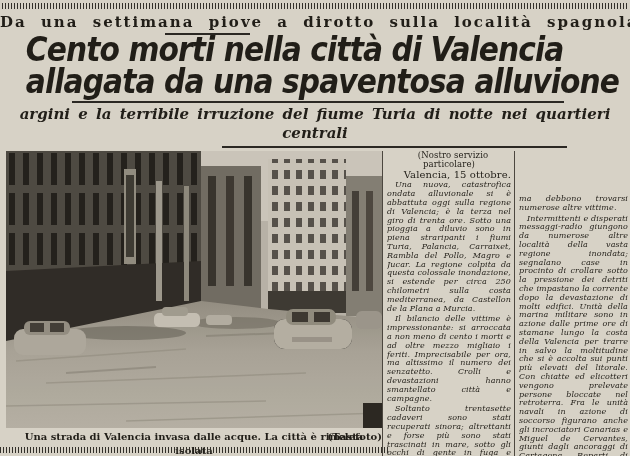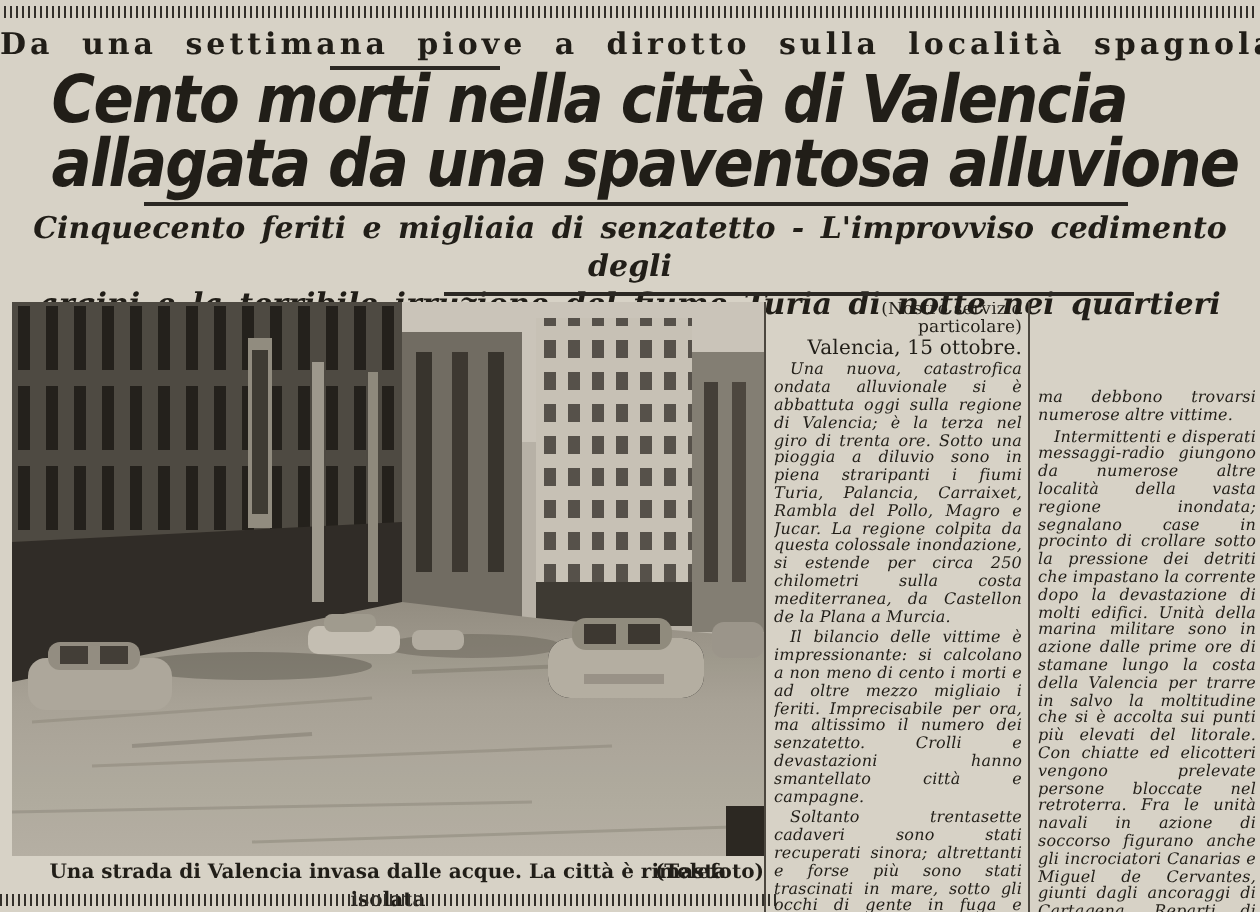--- a/index.html
+++ b/index.html
@@ -60,42 +60,41 @@
 
   .col{
     position:absolute;top:151px;height:305px;overflow:hidden;
     font-style:italic;font-size:8px;line-height:8.8px;
     text-align:justify;letter-spacing:0.1px;
   }
   .col1{left:387px;width:124px;}
   .col2{left:519px;width:109px;}
   .col p{margin:0 0 2px 0;text-indent:8px;}
   .col p.noindent{text-indent:0;margin-top:44px;}
-  .byline{font-style:normal;text-align:right;font-size:8.5px;margin:0;}
+  .byline{font-style:normal;text-align:center;font-size:8.5px;margin:0;}
   .dateline{font-style:normal;text-align:right;font-size:10px;font-weight:normal;margin:0 0 2px 0;}
 </style>
 </head>
 <body>
 
 <div class="page">
 
   <div class="hatch hatch-top"></div>
 
   <div class="kicker">Da una settimana piove a dirotto sulla località spagnola</div>
   <div class="kicker-rule"></div>
 
   <div class="headline">
     <div class="hl">Cento morti nella città di Valencia</div>
     <div class="hl">allagata da una spaventosa alluvione</div>
   </div>
 
   <div class="headline-rule"></div>
 
   <div class="subhead">
-    <div>Cinquecento feriti e migliaia di senzatetto - L'improvviso cedimento degli</div>
     <div>argini e la terribile irruzione del fiume Turia di notte nei quartieri centrali</div>
   </div>
 
   <div class="subhead-rule"></div>
 
   <div class="photo-frame">
     <svg width="376" height="277" viewBox="0 0 376 277" xmlns="http://www.w3.org/2000/svg">
       <defs>
         <linearGradient id="water" x1="0" y1="0" x2="0" y2="1">
           <stop offset="0" stop-color="#8f8a7d"></stop>
@@ -186,21 +185,21 @@
 
   <div class="hatch hatch-bottom"></div>
 
   <div class="colrule colrule-a"></div>
   <div class="colrule colrule-b"></div>
 
   <div class="col col1">
     <p class="byline">(Nostro servizio particolare)</p>
     <p class="dateline">Valencia, 15 ottobre.</p>
     <p>Una nuova, catastrofica ondata alluvionale si è abbattuta oggi sulla regione di Valencia; è la terza nel giro di trenta ore. Sotto una pioggia a diluvio sono in piena straripanti i fiumi Turia, Palancia, Carraixet, Rambla del Pollo, Magro e Jucar. La regione colpita da questa colossale inondazione, si estende per circa 250 chilometri sulla costa mediterranea, da Castellon de la Plana a Murcia.</p>
-    <p>Il bilancio delle vittime è impressionante: si calcolano a non meno di cento i morti e ad oltre mezzo migliaio i feriti. Imprecisabile per ora, ma altissimo il numero dei senzatetto. Crolli e devastazioni hanno smantellato città e campagne.</p>
+    <p>Il bilancio delle vittime è impressionante: si arroccata a non meno di cento i morti e ad oltre mezzo migliaio i feriti. Imprecisabile per ora, ma altissimo il numero dei senzatetto. Crolli e devastazioni hanno smantellato città e campagne.</p>
     <p>Soltanto trentasette cadaveri sono stati recuperati sinora; altrettanti e forse più sono stati trascinati in mare, sotto gli occhi di gente in fuga e arroccata sui tetti delle case, dalla vorticosa corrente alluvionale. Si teme, peraltro, che quando la massiccia coltre di fango e di detriti (alta più di un metro in certi settori) potrà essere rimossa, si troveranno i cadaveri di molta gente.</p>
 
   </div>
 
   <div class="col col2">
     <p class="noindent">ma debbono trovarsi numerose altre vittime.</p>
     <p>Intermittenti e disperati messaggi-radio giungono da numerose altre località della vasta regione inondata; segnalano case in procinto di crollare sotto la pressione dei detriti che impastano la corrente dopo la devastazione di molti edifici. Unità della marina militare sono in azione dalle prime ore di stamane lungo la costa della Valencia per trarre in salvo la moltitudine che si è accolta sui punti più elevati del litorale. Con chiatte ed elicotteri vengono prelevate persone bloccate nel retroterra. Fra le unità navali in azione di soccorso figurano anche gli incrociatori Canarias e Miguel de Cervantes, giunti dagli ancoraggi di Cartagena. Reparti di genieri e squadre di sanitari, arrivati a bordo di queste unità, si sono distribuiti su una vera e propria flotta di imbarcazioni leggere per spingersi verso l'interno. Quattro elicotteri fanno da battistrada ai soccorritori. Nella parte alta di Valencia, dove fanno ressa migliaia di famiglie, si è in grado di spaziare con lo sguardo su uno spettacolo di angoscia; e un senso di terrore si legge negli occhi della folla ammassata in edifici pubblici.</p>
   </div>
 
 </div>

